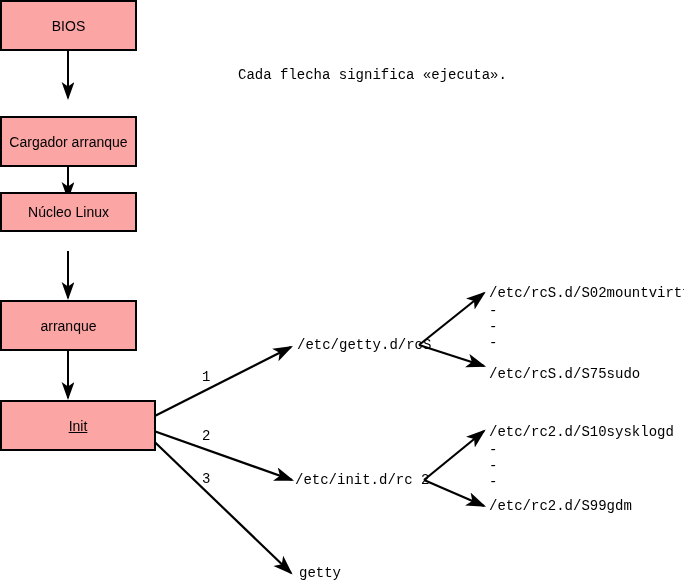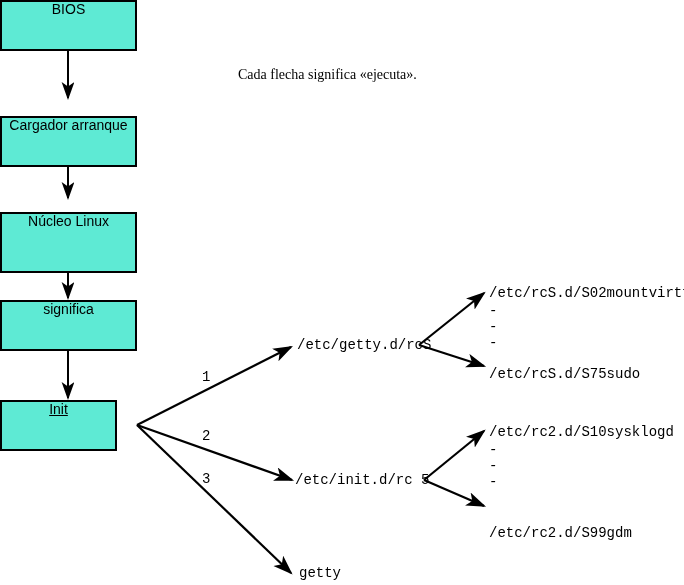--- a/index.html
+++ b/index.html
@@ -19,35 +19,35 @@
     position: absolute;
     left: 0;
     top: 0;
     width: 684px;
     height: 585px;
   }
   .box {
     position: absolute;
     box-sizing: border-box;
     border: 2px solid #000000;
-    background: #5eead4;
+    background: #fca5a5;
     display: flex;
-    align-items: flex-start;
+    align-items: center;
     justify-content: center;
     font-family: "Liberation Sans", sans-serif;
     font-size: 14px;
     color: #000000;
     line-height: 1;
   }
   .box-label {
     white-space: nowrap;
   }
   .caption {
     position: absolute;
-    font-family: Liberation Serif, serif;
+    font-family: Liberation Mono, monospace;
     font-size: 14px;
     color: #000000;
     white-space: nowrap;
     line-height: 1;
   }
   .mono-label {
     position: absolute;
     font-family: "Liberation Mono", monospace;
     font-size: 14px;
     color: #000000;
@@ -100,47 +100,47 @@
   </svg>
 
   <div class="box" style="left:0px; top:0px; width:137px; height:51px;">
     <span class="box-label">BIOS</span>
   </div>
 
   <div class="box" style="left:0px; top:116px; width:137px; height:51px;">
     <span class="box-label">Cargador arranque</span>
   </div>
 
-  <div class="box" style="left:0px; top:212px; width:137px; height:61px;">
+  <div class="box" style="left:0px; top:192px; width:137px; height:40px;">
     <span class="box-label">Núcleo Linux</span>
   </div>
 
   <div class="box" style="left:0px; top:300px; width:137px; height:51px;">
-    <span class="box-label">significa</span>
+    <span class="box-label">arranque</span>
   </div>
 
-  <div class="box" style="left:0px; top:400px; width:117px; height:51px;text-decoration:underline;">
+  <div class="box" style="left:0px; top:400px; width:156px; height:51px;text-decoration:underline;">
     <span class="box-label">Init</span>
   </div>
 
   <div class="caption" style="left:238px; top:68px;">Cada flecha significa «ejecuta».</div>
 
   <div class="num-label" style="left:202px; top:370px;">1</div>
   <div class="num-label" style="left:202px; top:429px;">2</div>
   <div class="num-label" style="left:202px; top:472px;">3</div>
 
   <div class="mono-label" style="left:297px; top:338px;">/etc/getty.d/rcS</div>
-  <div class="mono-label" style="left:295px; top:473px;">/etc/init.d/rc 5</div>
+  <div class="mono-label" style="left:295px; top:473px;">/etc/init.d/rc 2</div>
   <div class="mono-label" style="left:299px; top:566px;font-family:Liberation Mono, monospace;">getty</div>
 
   <div class="mono-label" style="left:489px; top:286px;">/etc/rcS.d/S02mountvirtfs</div>
   <div class="dash-label" style="left:489px; top:304px;">-</div>
   <div class="dash-label" style="left:489px; top:320px;">-</div>
   <div class="dash-label" style="left:489px; top:336px;">-</div>
   <div class="mono-label" style="left:489px; top:367px;">/etc/rcS.d/S75sudo</div>
 
   <div class="mono-label" style="left:489px; top:425px;">/etc/rc2.d/S10sysklogd</div>
   <div class="dash-label" style="left:489px; top:443px;">-</div>
   <div class="dash-label" style="left:489px; top:459px;">-</div>
   <div class="dash-label" style="left:489px; top:475px;">-</div>
-  <div class="mono-label" style="left:489px; top:499px;margin-top:27px;">/etc/rc2.d/S99gdm</div>
+  <div class="mono-label" style="left:489px; top:499px;">/etc/rc2.d/S99gdm</div>
 
 </div>
 
 </body></html>

